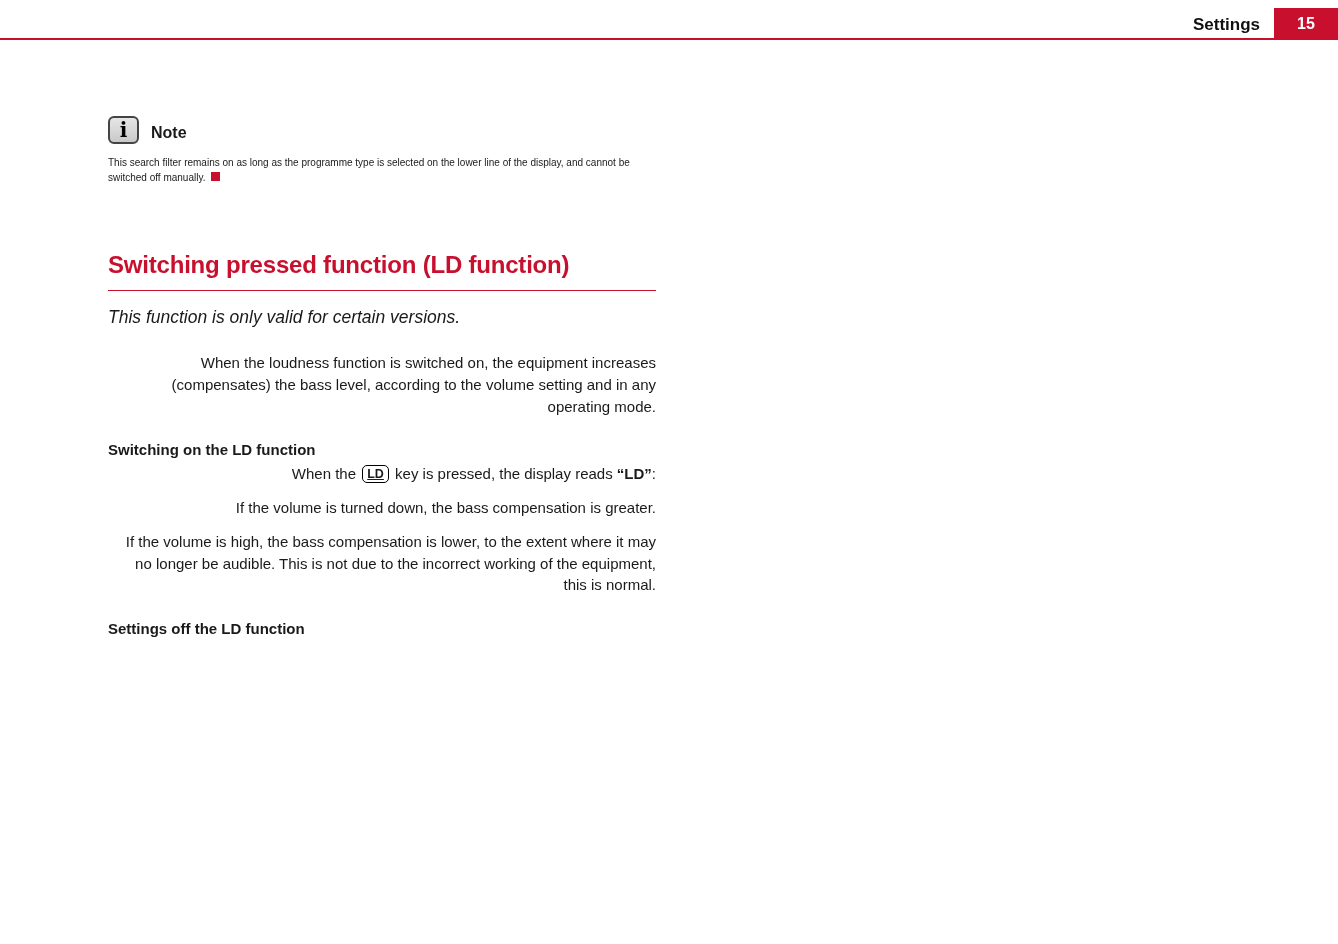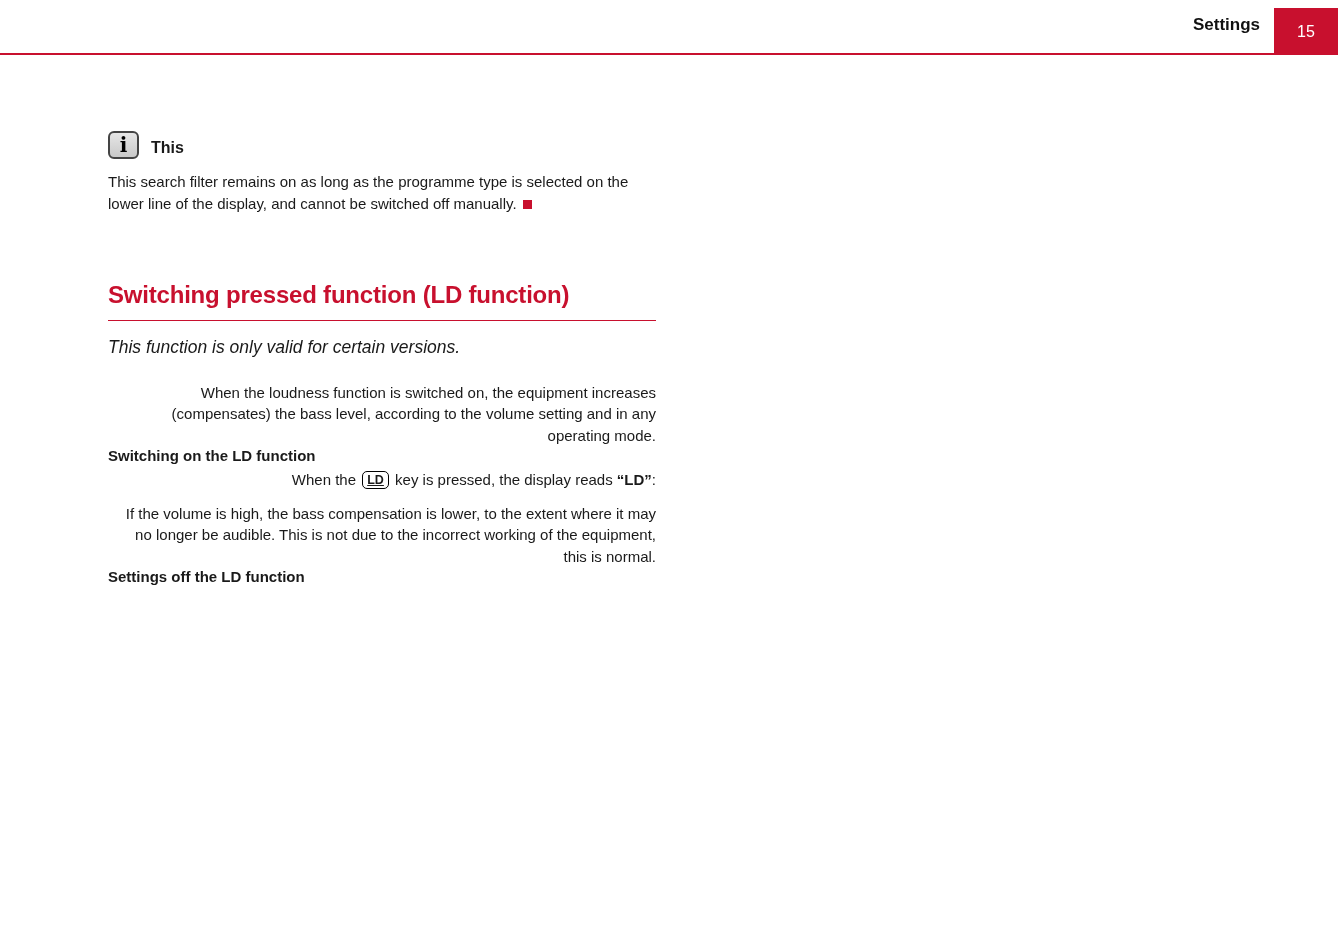--- a/index.html
+++ b/index.html
@@ -9,42 +9,42 @@
     background: #ffffff;
     font-family: "Liberation Sans", sans-serif;
     color: var(--ink);
     overflow: hidden;
     position: relative;
   }
 
   
   .page-header {
     position: relative;
-    height: 55px;
+    height: 40px;
     border-bottom: 2px solid var(--accent);
     padding-left: 32px;
   }
   .header-title {
     position: absolute;
     right: 78px;
     top: 15px;
     font-size: 17px;
     font-weight: bold;
     color: #111;
   }
   .page-number-box {
     position: absolute;
     right: 0;
     top: 8px;
     bottom: -2px;
     width: 64px;
     background: var(--accent);
     color: #fff;
     font-size: 16px;
-    font-weight: normal;
+    font-weight: bold;
     display: flex;
     align-items: center;
     justify-content: center;
   }
 
   
   .content {
     padding-left: 108px;
     width: 660px;
   }
@@ -62,42 +62,42 @@
     display: flex;
     align-items: center;
     justify-content: center;
     font-family: "DejaVu Serif", serif;
     font-weight: bold;
     font-size: 20px;
     color: #000;
     line-height: 1;
   }
   .note-label { font-size: 16px; font-weight: bold; padding-bottom: 2px; }
-  .note-text { margin-top: 12px; font-size: 15px; line-height: 1.45; }
+  .note-text { margin-top: 12px; font-size: 10px; line-height: 1.45; }
 
   
   .section-title {
     margin-top: 66px;
     color: var(--accent);
     font-size: 24px;
     font-weight: bold;
     letter-spacing: -0.2px;
     padding-bottom: 11px;
     border-bottom: 1px solid var(--accent);
     width: 548px;
   }
   .validity {
     margin-top: 16px;
     font-size: 17.5px;
     font-style: italic;
   }
 
   p.body-para { font-size: 15px; line-height: 1.45; margin-top: 12px; text-align: right; }
   p.first-para { margin-top: 24px; }
-  h3.sub-head { font-size: 15px; font-weight: bold; }
+  h3.sub-head { font-size: 15px; font-weight: bold; margin-top: 24px; }
   h3.sub-head + p.body-para { margin-top: 5px; }
 
   .key {
     display: inline-block;
     border: 1.4px solid #000;
     border-radius: 5px;
     padding: 0 4px;
     font-size: 12.5px;
     line-height: 16px;
     font-weight: bold;
@@ -122,33 +122,34 @@
 <header class="page-header">
   <span class="header-title">Settings</span>
   <span class="page-number-box">15</span>
 </header>
 
 <main class="content">
 
   <section class="note-block text-col">
     <div class="note-head">
       <span class="info-icon">i</span>
-      <span class="note-label">This</span>
+      <span class="note-label">Note</span>
     </div>
     <p class="note-text"><span>This search filter remains on as long as the programme type is selected on the lower line of the display, and cannot be switched off manually.</span><span class="red-square"></span></p>
   </section>
 
   <h1 class="section-title">Switching pressed function (LD function)</h1>
 
   <p class="validity text-col">This function is only valid for certain versions.</p>
 
   <p class="body-para first-para text-col">When the loudness function is switched on, the equipment increases (compensates) the bass level, according to the volume setting and in any operating mode.</p>
 
   <h3 class="sub-head">Switching on the LD function</h3>
   <p class="body-para text-col"><span>When the </span><span class="key">LD</span><span> key is pressed, the display reads </span><span class="bold">“LD”</span><span>:</span></p>
 
+  <p class="body-para text-col">If the volume is turned down, the bass compensation is greater.</p>
 
   <p class="body-para text-col">If the volume is high, the bass compensation is lower, to the extent where it may no longer be audible. This is not due to the incorrect working of the equipment, this is normal.</p>
 
   <h3 class="sub-head">Settings off the LD function</h3>
 
 
 </main>
 
 </body></html>

